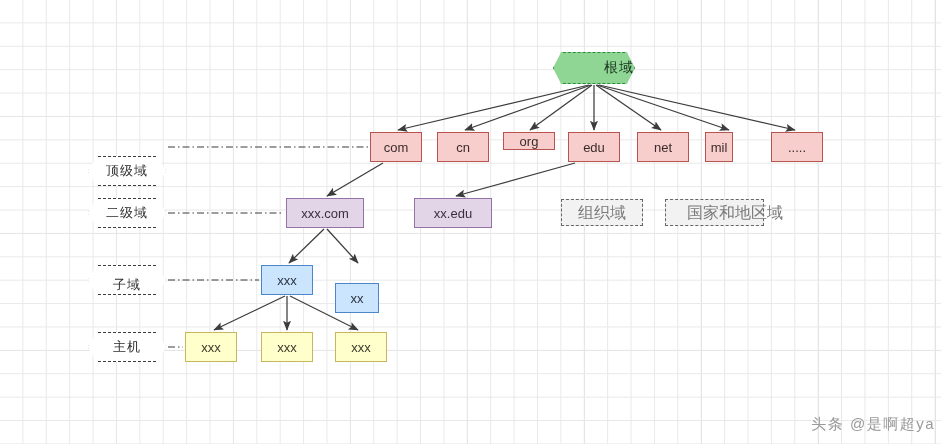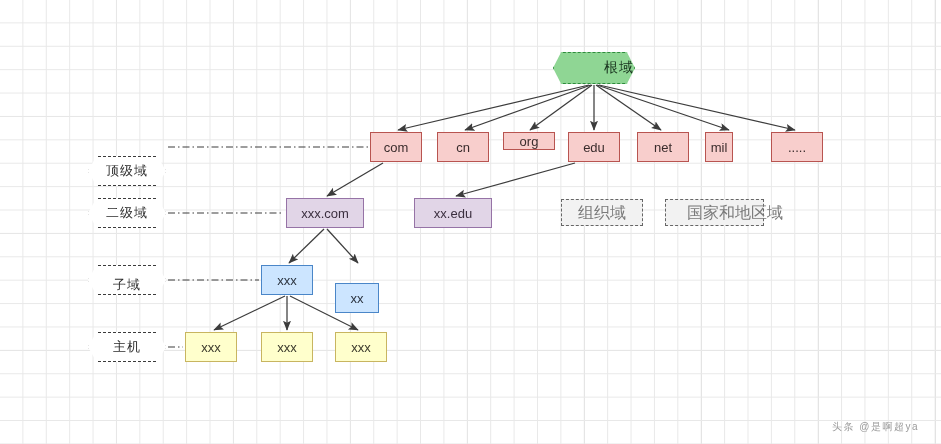--- a/index.html
+++ b/index.html
@@ -90,23 +90,23 @@
     background: #ffffff;
     border: 1.4px dashed #3b3b3b;
     color: #2b2b2b;
     font-size: 13px;
     letter-spacing: 1px;
     clip-path: polygon(11% 0%, 89% 0%, 100% 50%, 89% 100%, 11% 100%, 0% 50%);
     z-index: 3;
   }
   .watermark {
     position: absolute;
-    right: 22px;
+    right: 6px;
     bottom: 10px;
-    font-size: 10px;
+    font-size: 15px;
     color: #9a9a9a;
     letter-spacing: 1.5px;
     z-index: 4;
   }
 </style>
 </head>
 <body>
 
 <div id="canvas">
 

